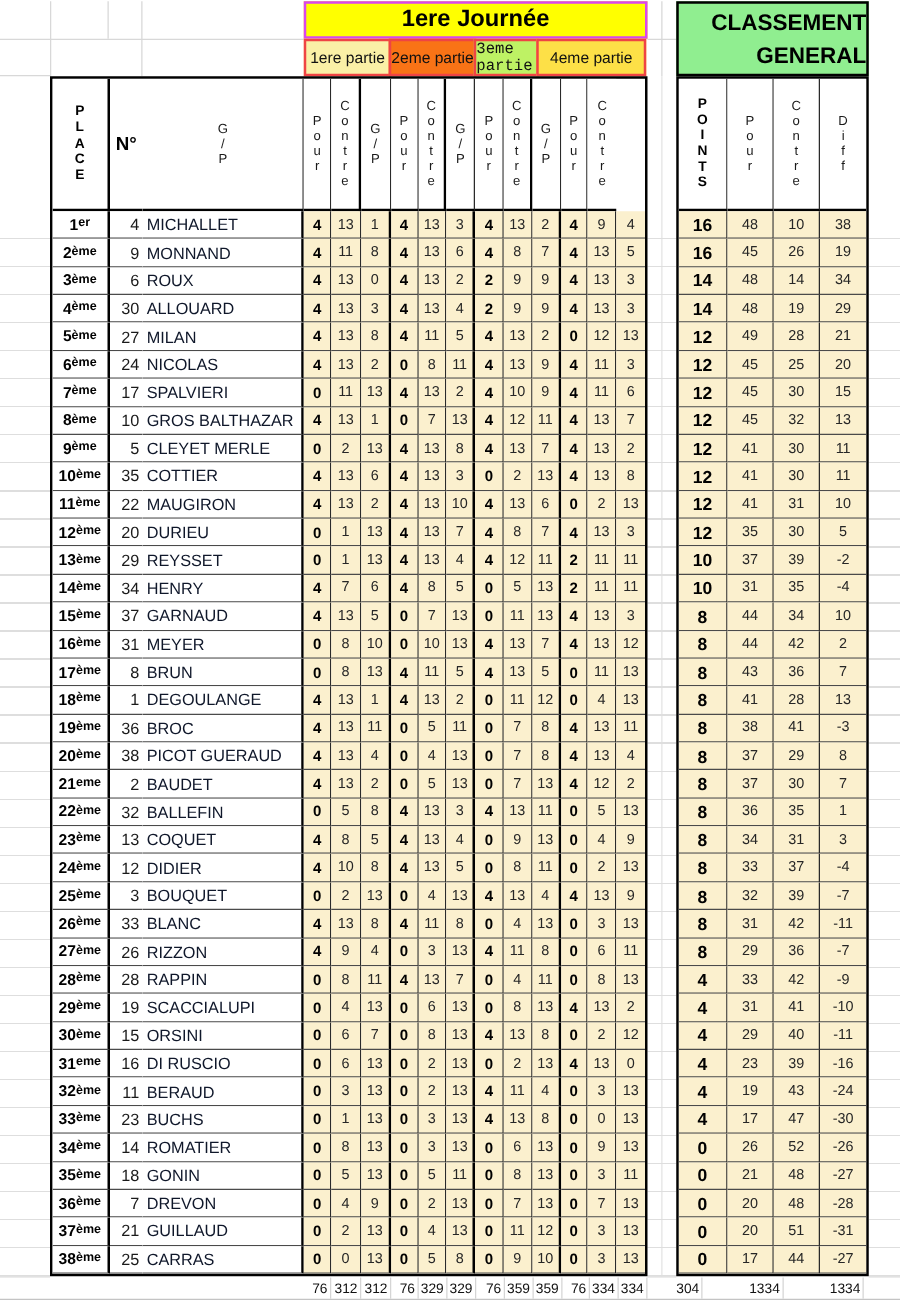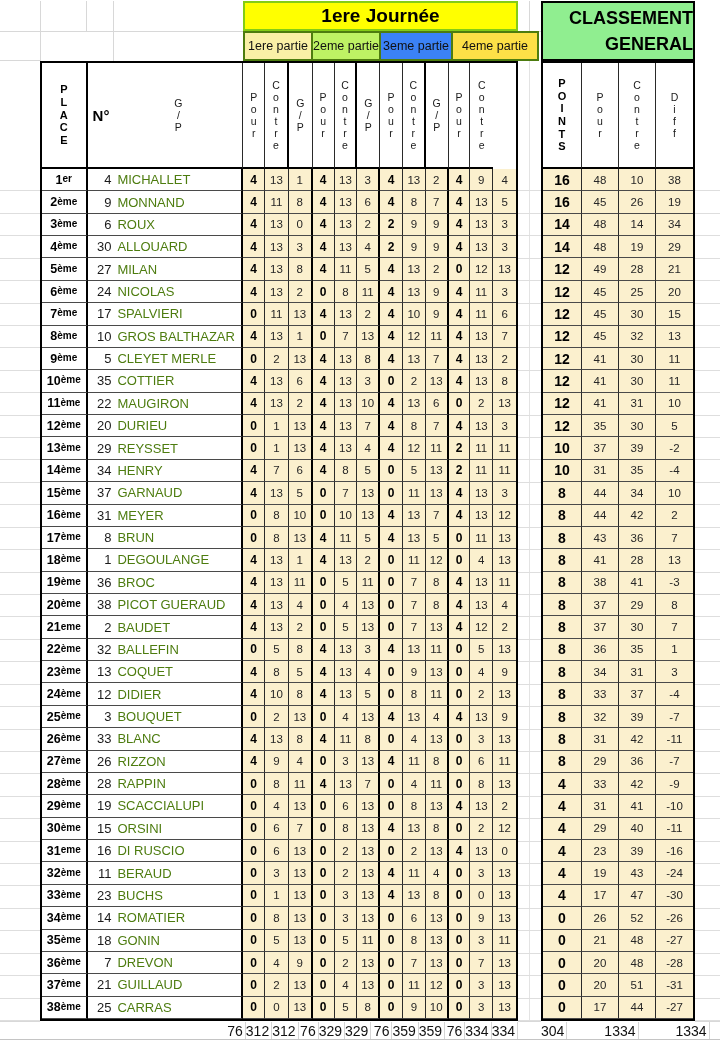--- a/index.html
+++ b/index.html
@@ -3,25 +3,25 @@
 <meta charset="utf-8">
 <style>
   html,body{margin:0;padding:0;background:#fff;}
   .sheet{position:relative;width:720px;height:1040px;background:#fff;
          font-family:"Liberation Sans",sans-serif;color:#000;overflow:hidden;}
   
   .gl{position:absolute;background:#d8d8d8;}
   .rowstub{position:absolute;top:169px;height:852px;
     background:repeating-linear-gradient(to bottom,transparent 0,transparent 21.42px,#dedede 21.42px,#dedede 22.42px);}
   
-  .journee-box{position:absolute;left:243px;top:1px;width:275px;height:30px;border:2px solid #84cc16;
+  .journee-box{position:absolute;left:243px;top:1px;width:275px;height:30px;border:2px solid #d946ef;
     box-sizing:border-box;display:flex;align-items:center;justify-content:center;
     font-size:19px;font-weight:bold;}
   .partie-row{position:absolute;left:243px;top:31px;height:30px;display:flex;}
-  .partie{border:2px solid #4d7c0f;box-sizing:border-box;display:flex;align-items:center;justify-content:center;
+  .partie{border:2px solid #ef4444;box-sizing:border-box;display:flex;align-items:center;justify-content:center;
     font-size:12.5px;color:#111;}
   .classement-box{position:absolute;left:541px;top:1px;width:154px;height:60px;border:2px solid #000;
     box-sizing:border-box;display:flex;flex-direction:column;align-items:flex-end;justify-content:center;
     font-size:18px;font-weight:bold;line-height:1.45;}
   
   .ltable{position:absolute;left:40px;top:61px;width:478px;height:960px;border:2px solid #000;
     box-sizing:border-box;display:grid;grid-template-rows:106px repeat(38,1fr);overflow:hidden;}
   .rtable{position:absolute;left:541px;top:61px;width:154px;height:960px;border:2px solid #000;
     box-sizing:border-box;display:grid;grid-template-rows:106px repeat(38,1fr);overflow:hidden;}
   .lrow{display:grid;grid-template-columns:46fr 27fr 130fr 22fr 24fr 24fr 22fr 23fr 23fr 23fr 23fr 23fr 22fr 23fr 23fr;}
@@ -32,32 +32,32 @@
   .br1{border-right:1px solid #2a2a2a;}
   .br2{border-right:2px solid #000;}
   .lhead .cell,.rhead .cell{border-bottom:2px solid #000;background:#fff;}
   .vword{white-space:pre-line;text-align:center;font-size:10.5px;line-height:1.15;color:#1a1a1a;}
   .vbold{font-weight:bold;font-size:11px;color:#000;}
   .num-h{font-size:15px;font-weight:bold;}
   .eq-h{font-size:19px;font-weight:bold;letter-spacing:.5px;}
   .place{font-weight:bold;font-size:12.5px;background:#fff;}
   .place sup{font-size:10px;position:relative;top:-1px;}
   .num{justify-content:flex-end;padding-right:3px;font-size:13px;color:#1a1a1a;background:#fff;}
-  .team{justify-content:flex-start;padding-left:3px;font-size:13px;color:#4d7c0f;background:#fff;}
+  .team{justify-content:flex-start;padding-left:3px;font-size:13px;color:#0f172a;background:#fff;}
   .game{background:var(--cream,#FBF0CE);font-size:11.5px;color:#262626;}
   .gp{font-weight:bold;font-size:12px;color:#000;}
   .pts{font-weight:bold;font-size:14px;color:#000;}
   
   .totals-left{position:absolute;left:40px;top:1022px;width:478px;height:17px;display:grid;
     grid-template-columns:46fr 27fr 130fr 22fr 24fr 24fr 22fr 23fr 23fr 23fr 23fr 23fr 22fr 23fr 23fr;}
   .totals-right{position:absolute;left:541px;top:1022px;width:154px;height:17px;display:grid;
     grid-template-columns:40fr 38fr 38fr 38fr;gap:37px;}
   .tcell{box-sizing:border-box;}
   .tnum{display:flex;align-items:center;justify-content:flex-end;padding-right:2px;
-    font-size:14px;color:#111;border-right:1px solid #d5d5d5;}
+    font-size:11px;color:#111;border-right:1px solid #d5d5d5;}
 </style>
 </head>
 <body>
 
 <div class="sheet">
 
   <div class="gl" style="left:0;top:31px;width:243px;height:1px;"></div>
   <div class="gl" style="left:0;top:60px;width:40px;height:1px;"></div>
   <div class="gl" style="left:40px;top:1px;width:1px;height:60px;"></div>
   <div class="gl" style="left:86px;top:1px;width:1px;height:30px;"></div>
@@ -72,22 +72,22 @@
   <div class="gl" style="left:518px;top:1021px;width:23px;height:1px;"></div>
   <div class="gl" style="left:695px;top:1021px;width:25px;height:1px;"></div>
   <div class="gl" style="left:0;top:1039px;width:720px;height:1px;background:#c4c4c4;"></div>
 
   <div class="journee-box" style="background: rgb(255, 255, 0);">
     <span>1ere Journée</span>
   </div>
 
   <div class="partie-row">
       <div class="partie" style="width: 70px; background: rgb(250, 240, 166);">1ere partie</div>
-      <div class="partie" style="width: 70px; margin-left: -2px; background: #bef264;">2eme partie</div>
-      <div class="partie" style="width: 74px; margin-left: -2px; background: #3b82f6;">3eme partie</div>
+      <div class="partie" style="width: 70px; margin-left: -2px; background: #f97316;">2eme partie</div>
+      <div class="partie" style="width: 52px; margin-left: -2px; background: #bef264; font-family: Liberation Mono, monospace;">3eme partie</div>
       <div class="partie" style="width: 88px; margin-left: -2px; background: #fde047;">4eme partie</div>
     </div>
 
   <div class="classement-box" style="background: rgb(144, 238, 144);">
     <div>CLASSEMENT</div>
     <div>GENERAL</div>
   </div>
 
   <div class="ltable">
     <div class="lrow lhead">

